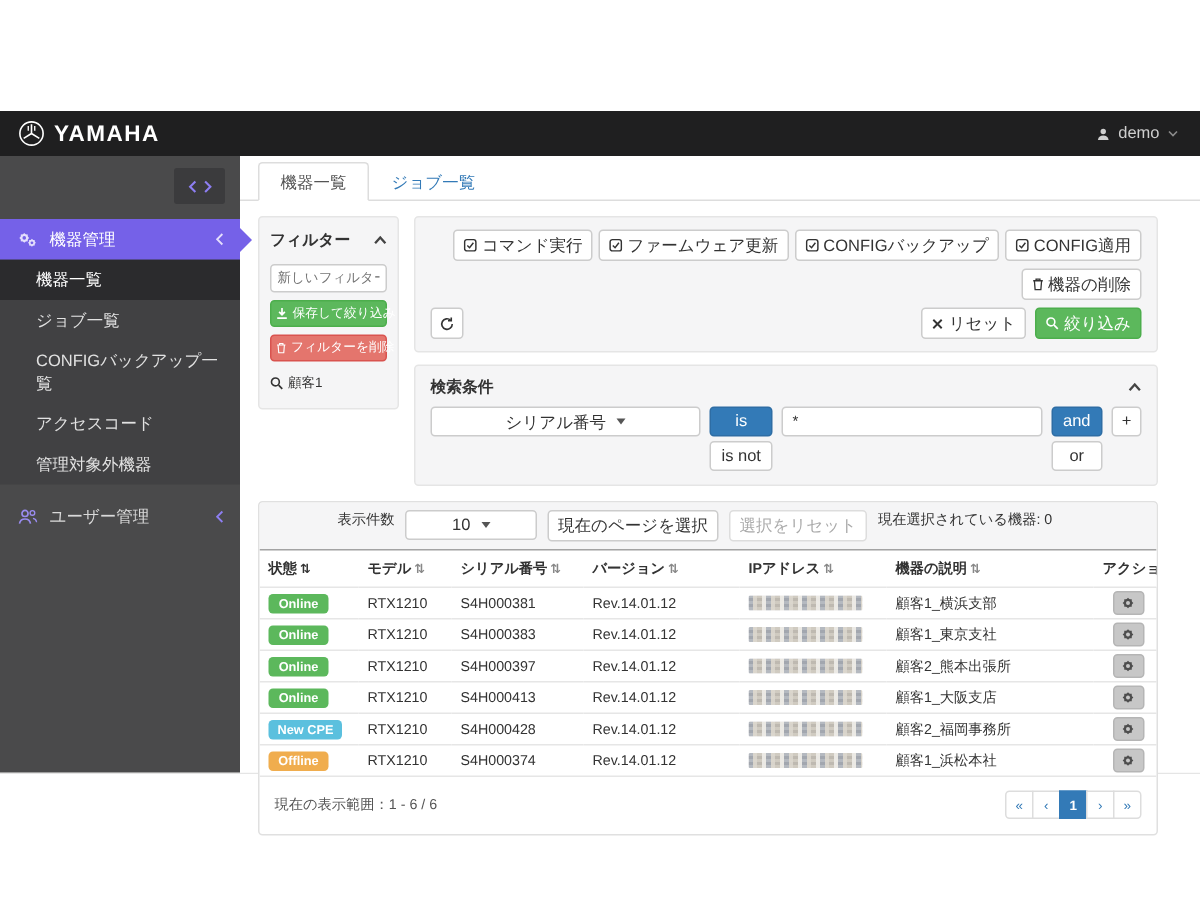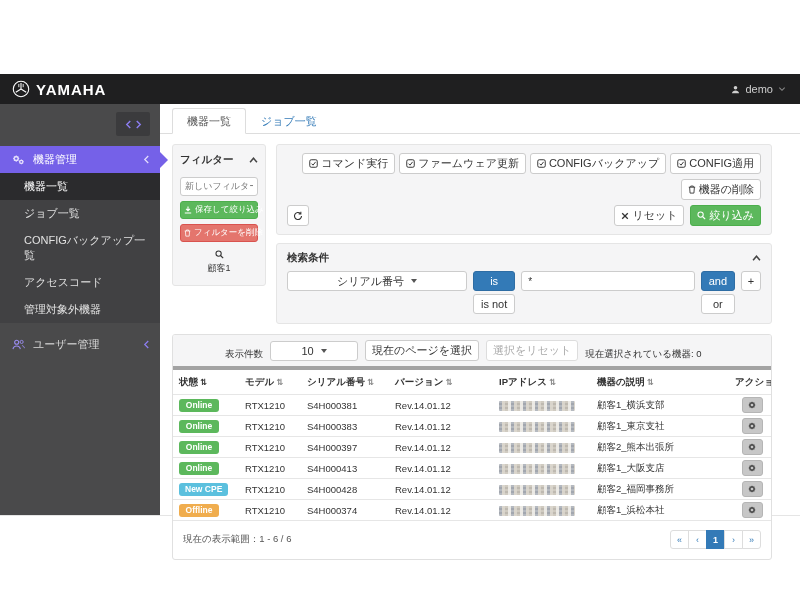--- a/index.html
+++ b/index.html
@@ -51,42 +51,42 @@
   .filter-input { width:100%; height:19px; border:1px solid #ccc; border-radius:3px; font-size:9px; padding:0 4px; color:#555; background:#fff; }
   .btn { display:inline-flex; align-items:center; gap:3px; border:1px solid #ccc; background:#fff; color:#333;
     border-radius:3px; font-size:11px; padding:2px 6px; cursor:pointer; white-space:nowrap;
     font-family:"Liberation Sans","DejaVu Sans",sans-serif; }
   .btn svg { flex:0 0 auto; }
   .btn-green { background:#5cb85c; border-color:#4cae4c; color:#fff; }
   .btn-red { background:#e4756d; border-color:#d9534f; color:#fff;align-items:center; }
   .btn-blue { background:#337ab7; border-color:#2e6da4; color:#fff; }
   .btn-disabled { color:#aaa; border-color:#ddd; cursor:default; }
   .filter-panel .btn { width:100%; margin-top:5px; padding:2px 3px; font-size:8.5px; }
-  .saved-filter { display:flex; align-items:center; gap:3px; margin-top:8px; font-size:9px; color:#333; cursor:pointer;flex-direction:column; }
+  .saved-filter { display:flex; align-items:center; gap:3px; margin-top:8px; font-size:9px; color:#333; cursor:pointer; }
 
   .right-col { flex:1 1 auto; display:flex; flex-direction:column; gap:8px; min-width:0; }
   .actions-panel { padding:8px 10px; }
   .a-row { display:flex; justify-content:flex-end; gap:4px; margin-bottom:5px; }
   .a-row.split { justify-content:space-between; margin-bottom:0; }
   .a-row .right-group { display:flex; gap:6px; }
   .icon-btn { width:22px; justify-content:center; padding:3px 0; }
 
   
   .search-panel { padding:7px 10px 9px; }
   .cond-row { display:flex; gap:6px; align-items:flex-start; margin-top:6px; }
   .select-btn { width:180px; justify-content:center; height:20px; }
   .tri-down { width:0; height:0; border-left:3.5px solid transparent; border-right:3.5px solid transparent; border-top:4px solid #555; display:inline-block; margin-left:4px; }
   .stack { display:flex; flex-direction:column; gap:3px; }
   .op-btn { justify-content:center; height:20px; padding:2px 7px; }
   .search-value { flex:1 1 auto; height:20px; border:1px solid #ccc; border-radius:3px; font-size:10px; padding:0 6px; background:#fff; color:#333; }
   .add-btn { width:20px; height:20px; justify-content:center; }
 
   
   .table-panel { margin-top:10px; background:#fff; border:1px solid #e0e0e0; border-radius:3px; overflow:hidden; }
-  .table-controls { background:#f5f5f6; border-bottom:4px solid #a3a3a3; display:flex; align-items:flex-end; gap:7px; padding:5px 8px 5px 52px; font-size:9.5px; color:#333; }
+  .table-controls { background:#f5f5f6; border-bottom:1px solid #a3a3a3; display:flex; align-items:flex-start; gap:7px; padding:5px 8px 5px 52px; font-size:9.5px; color:#333; }
   .pagesize-btn { width:88px; justify-content:center; height:20px; background:#fff; }
   .sel-info { font-size:9.5px; color:#333; }
   table { width:100%; border-collapse:collapse; table-layout:fixed; }
   th { font-size:9.5px; color:#333; text-align:left; padding:6px 6px 5px; background:#fff; white-space:nowrap; overflow:hidden; }
   td { font-size:9.5px; color:#333; padding:2px 6px; border-top:1px solid #e6e6e6; white-space:nowrap; overflow:hidden; }
   .sort { color:#888; font-size:8.5px; margin-left:2px; }
   .sort.on { color:#333; }
   col.w-status{width:66px} col.w-model{width:62px} col.w-serial{width:88px} col.w-ver{width:104px} col.w-ip{width:98px} col.w-desc{width:138px} col.w-act{width:46px}
   .badge { display:inline-block; color:#fff; font-size:8.5px; font-weight:bold; padding:1.5px 6px; border-radius:3px; min-width:40px; text-align:center; }
   .mosaic { display:inline-block; width:76px; height:10px; vertical-align:middle; border-radius:1px;

